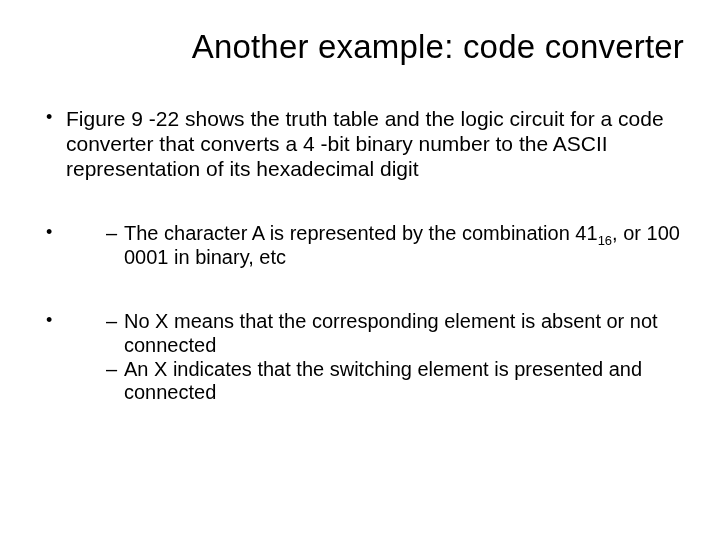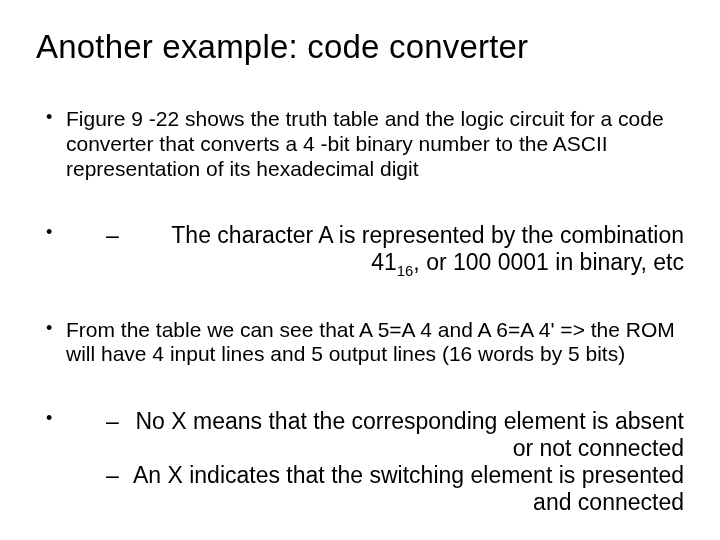--- a/index.html
+++ b/index.html
@@ -7,21 +7,21 @@
     width: 720px;
     height: 540px;
     background: #fff;
     font-family: Arial, Helvetica, sans-serif;
     color: #000;
     padding: 28px 36px 10px 36px;
     overflow: hidden;
   }
   .title {
     font-size: 33px;
-    text-align: left;
+    text-align: right;
     font-weight: 400;
     margin-bottom: 26px;
     letter-spacing: 0.2px;
   }
   ul.top {
     list-style: none;
     padding-left: 0;
   }
   ul.top > li {
     position: relative;
@@ -40,23 +40,22 @@
   }
   ul.sub {
     list-style: none;
     padding-left: 0;
     margin-top: 2px;
     margin-bottom: 4px;
   }
   ul.sub > li {
     position: relative;
     padding-left: 58px;
-    font-size: 23px;
+    font-size: 20px;
     line-height: 1.18;
-    text-align: right;
   }
   ul.sub > li::before {
     content: "–";
     position: absolute;
     left: 40px;
     top: 0;
   }
   .subscr {
     font-size: 0.65em;
     vertical-align: sub;
@@ -70,20 +69,19 @@
 
 <ul class="top">
   <li>Figure 9 -22 shows the truth table and the logic circuit for a code converter that converts a 4 -bit binary number to the ASCII representation of its hexadecimal digit</li>
   <li>
     <ul class="sub">
       <li>
         <span>The character A is represented by the combination 41</span><span class="subscr">16</span><span>, or 100 0001 in binary, etc</span>
       </li>
     </ul>
   </li>
-  <li>From the table we can see that A 5=A 4 and A 6=A 4' =&gt; the ROM will have 4 input lines and 5 output lines (16 words by 5 bits)</li>
   <li>
     <ul class="sub">
       <li>No X means that the corresponding element is absent or not connected</li>
       <li>An X indicates that the switching element is presented and connected</li>
     </ul>
   </li>
 </ul>
 
 </body></html>

